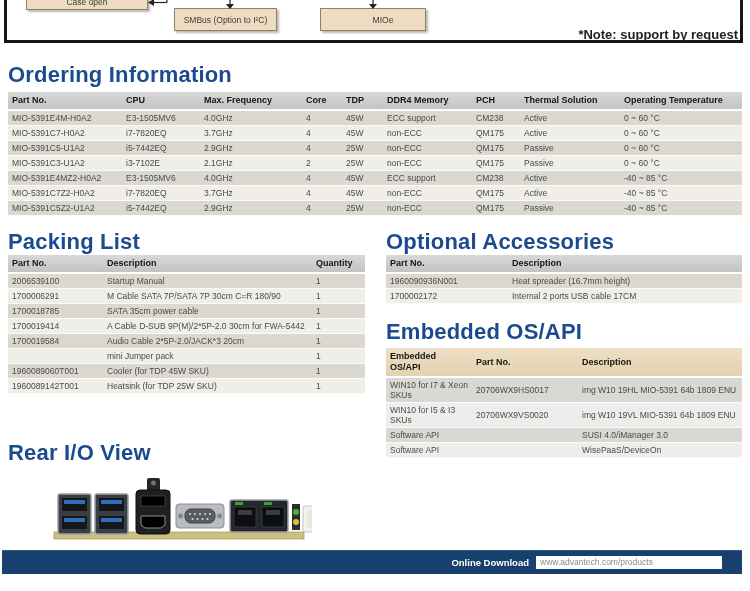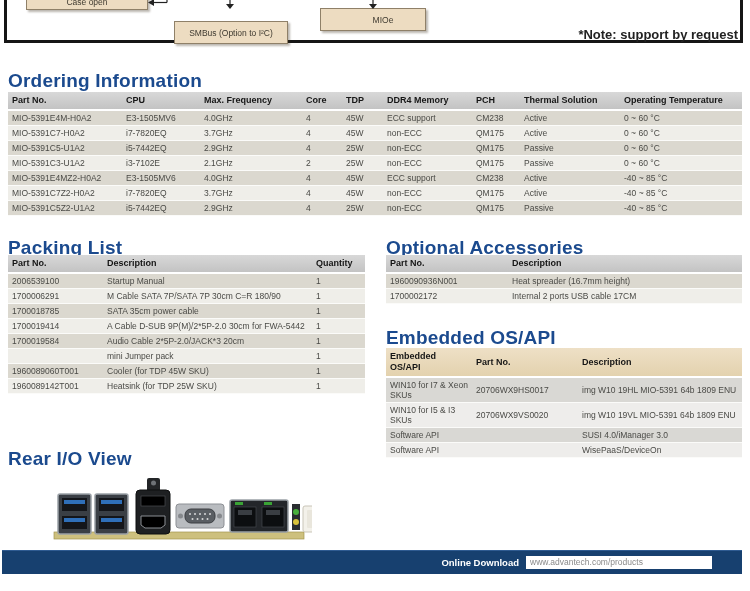--- a/index.html
+++ b/index.html
@@ -11,22 +11,22 @@
                 border:3px solid #161616; background:#fff; }
   .diag-box { position:absolute; background:#eddcc1; border:1px solid #8f8068;
               box-shadow:2px 2px 2px rgba(60,50,30,.35);
               display:flex; align-items:center; justify-content:center;
               font-size:8.5px; color:#3f3a30; }
   .diag-box.cut { align-items:flex-end; padding-bottom:2px; }
   .diag-note { position:absolute; left:520px; top:27px; width:218px; text-align:right;
                font-size:13px; font-weight:bold; color:#222; }
 
   
-  .section-title { position:absolute; font-size:19px; font-weight:bold; color:#1b4a8e;
-                   letter-spacing:.2px;margin-top:8px; }
+  .section-title { position:absolute; font-size:22px; font-weight:bold; color:#1b4a8e;
+                   letter-spacing:.2px; }
 
   
   table.tbl { position:absolute; border-collapse:collapse; table-layout:fixed; }
   table.tbl th { background:linear-gradient(#d8d8d8,#c3c3c3); font-size:9px; line-height:11px;
                  font-weight:bold; color:#161616; text-align:left; padding:3px 4px;
                  border-bottom:2px solid #fff; }
   table.tbl td { font-size:8.5px; line-height:10px; color:#4a4a46; padding:2px 4px;
                  vertical-align:middle; border-bottom:1px solid #fbfbf9;
                  overflow:hidden; }
   table.tbl tbody tr:nth-child(odd)  td { background:#dbd8cf; }
@@ -37,34 +37,34 @@
 
   
   .rear-io { position:absolute; left:52px; top:474px; }
 
   
   .footer-bar { position:absolute; left:2px; top:550px; width:740px; height:24px;
                 background:#17406f; border-top:1px solid #2f5b91;
                 display:flex; align-items:center; justify-content:flex-end; }
   .footer-label { color:#fff; font-size:9.5px; font-weight:bold; margin-right:7px; }
   .footer-url { width:186px; height:13px; background:#fff; font-size:8.5px; color:#8a8a8a;
-                line-height:13px; padding:0 4px; margin-right:30px; overflow:hidden;
+                line-height:13px; padding:0 4px; margin-right:20px; overflow:hidden;
                 white-space:nowrap; }
 </style>
 </head>
 <body>
 
 <div id="page">
 
   <div class="diag-frame"></div>
 
   <div class="diag-box cut" style="left:26px; top:-16px; width:122px; height:26px;">
     <span>Case open</span>
   </div>
-  <div class="diag-box" style="left:174px; top:8px; width:114px; height:23px;margin-top:13px;">
+  <div class="diag-box" style="left:174px; top:8px; width:103px; height:23px;">
     <span>SMBus (Option to I²C)</span>
   </div>
   <div class="diag-box" style="left:320px; top:8px; width:106px; height:23px;padding-left:20px;">
     <span>MIOe</span>
   </div>
 
   <svg style="position:absolute; left:0; top:0;" width="450" height="40">
     <line x1="230" y1="0" x2="230" y2="5" stroke="#222" stroke-width="1.2"></line>
     <polygon points="226,4 234,4 230,9" fill="#222"></polygon>
     <line x1="373" y1="0" x2="373" y2="5" stroke="#222" stroke-width="1.2"></line>

